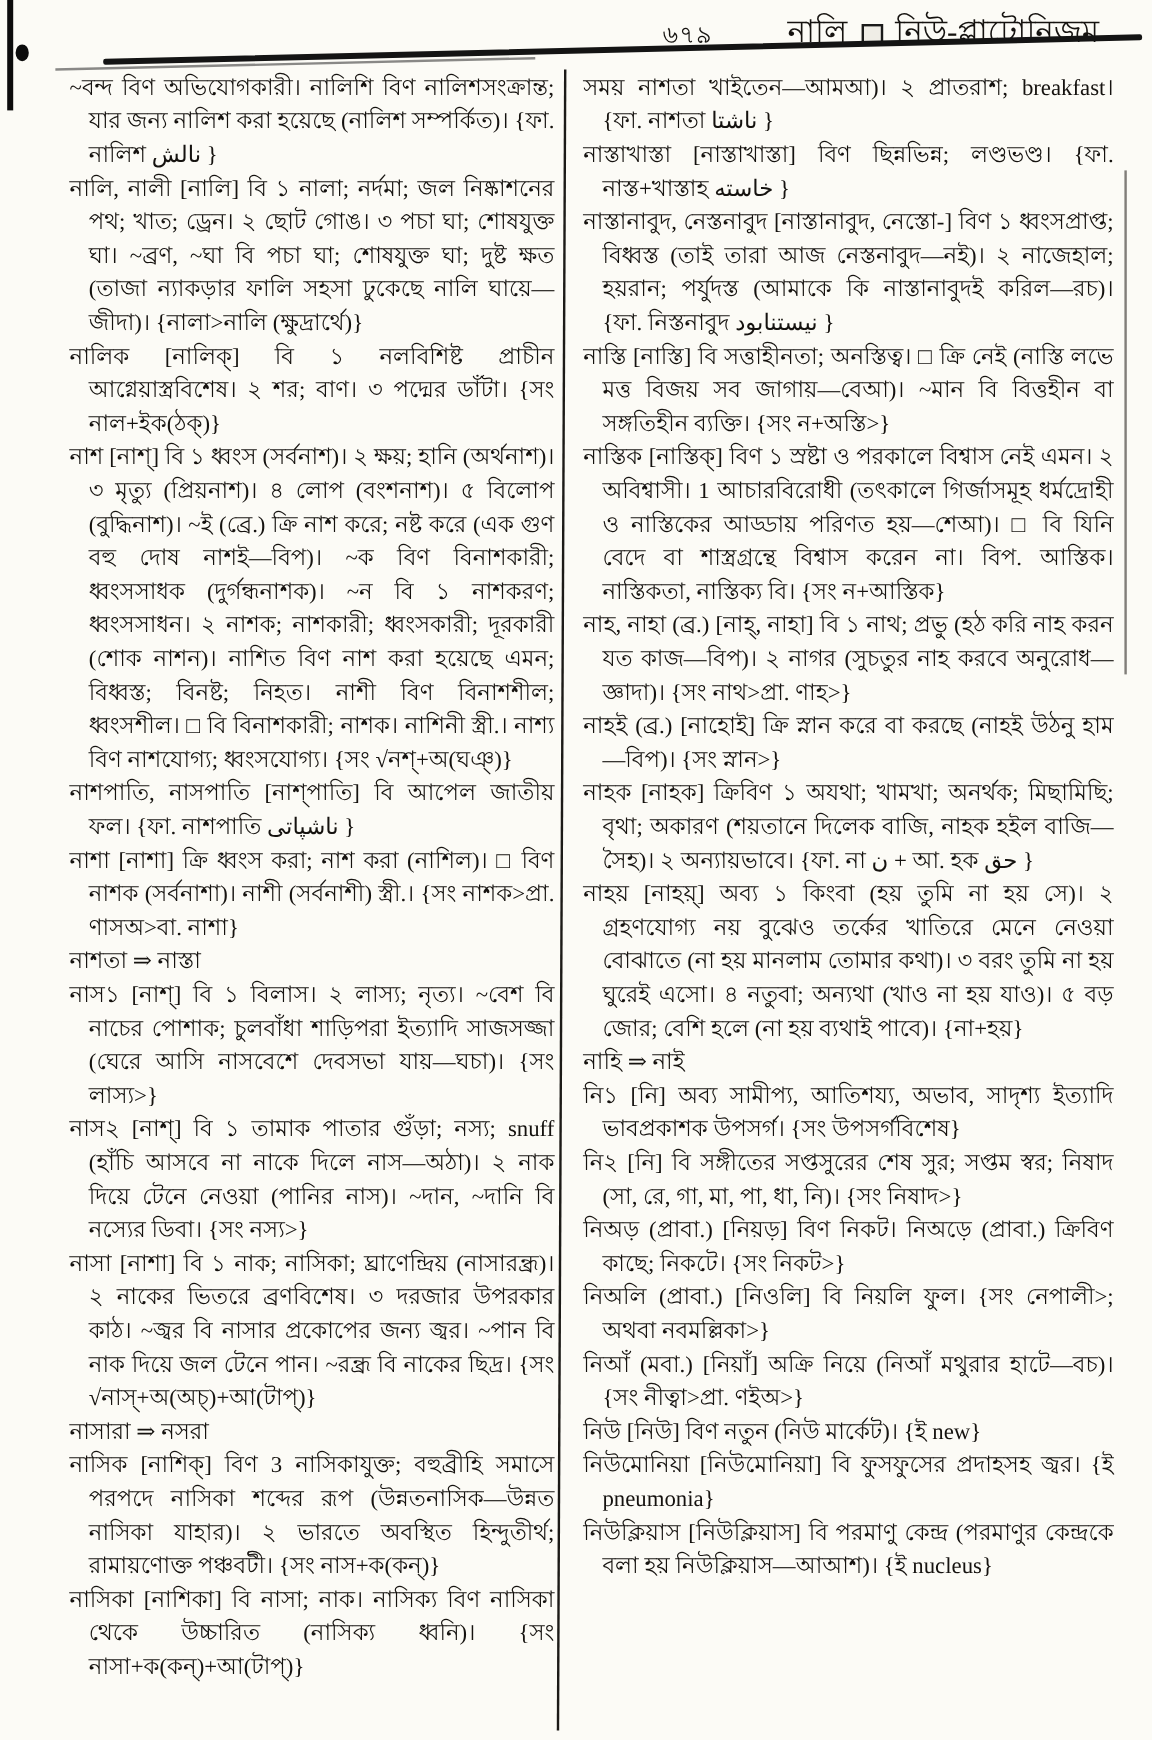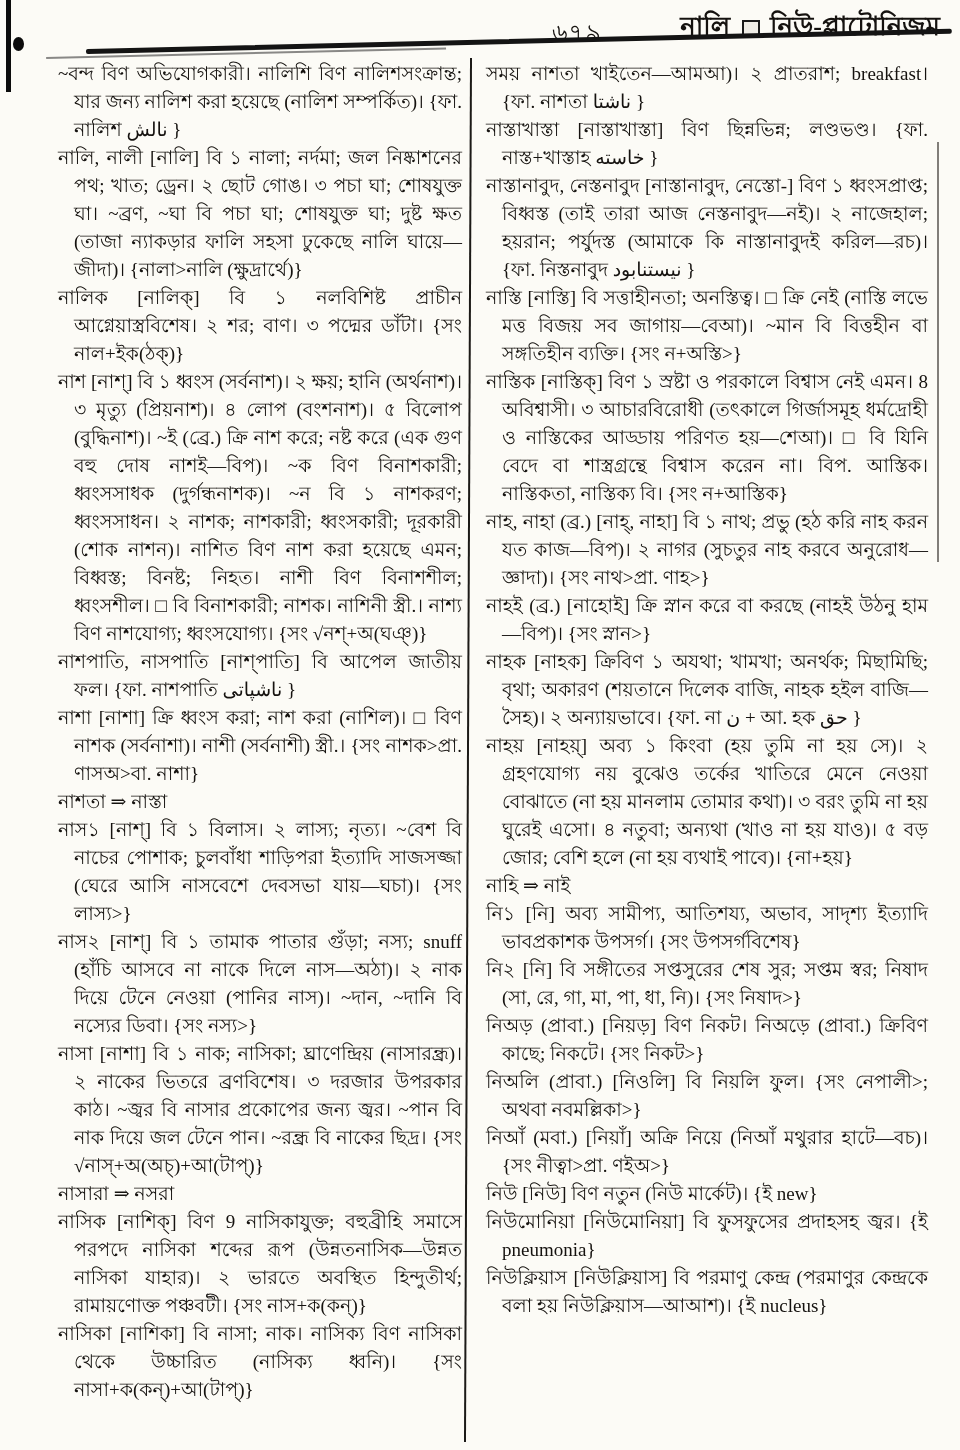--- a/index.html
+++ b/index.html
@@ -4,22 +4,22 @@
 <style>
   html,body{margin:0;padding:0;}
   body{
     width:960px;height:1450px;overflow:hidden;
     background:#fbfaf5;
     font-family:"Liberation Serif","DejaVu Serif",serif;
     color:#15120f;
   }
   .page{position:relative;width:960px;height:1450px;background:#fcfbf6;}
   
-  .pageno{position:absolute;left:552px;top:14px;font-size:24px;letter-spacing:1px;}
-  .guide{position:absolute;right:20px;top:6px;font-size:26px;font-weight:bold;white-space:nowrap;}
+  .pageno{position:absolute;left:552px;top:14px;font-size:20px;letter-spacing:1px;}
+  .guide{position:absolute;right:44px;top:6px;font-size:26px;font-weight:normal;white-space:nowrap;}
   .guide .boxsep{display:inline-block;width:14px;height:14px;border:2px solid #1a1a1a;margin:0 10px 0 12px;vertical-align:middle;background:#efede6;}
   .toprule{position:absolute;left:86px;top:49px;width:866px;height:5px;background:#141414;transform:rotate(-1.35deg);transform-origin:left center;border-radius:2px;}
   .toprule:after{content:"";position:absolute;left:-40px;top:7px;width:400px;height:2px;background:#2a2a2a;opacity:.55;}
   
   .edgebar{position:absolute;left:6px;top:0;width:5px;height:92px;background:#0c0c0c;}
   .edgedot{position:absolute;left:13px;top:37px;width:11px;height:14px;background:#0c0c0c;border-radius:50%;}
   .rightdash{position:absolute;left:937px;top:142px;width:2px;height:420px;background:#3f3b35;opacity:.65;}
   
   .divider{position:absolute;left:467px;top:58px;width:2px;height:1384px;background:#1c1a17;transform:rotate(0.25deg);}
   
@@ -52,29 +52,29 @@
       <p class="entry"><span class="hw">নালি, নালী</span><span class="bd"> [নালি] বি ১ নালা; নর্দমা; জল নিষ্কাশনের পথ; খাত; ড্রেন। ২ ছোট গোঙ। ৩ পচা ঘা; শোষযুক্ত ঘা। ~ব্রণ, ~ঘা বি পচা ঘা; শোষযুক্ত ঘা; দুষ্ট ক্ষত (তাজা ন্যাকড়ার ফালি সহসা ঢুকেছে নালি ঘায়ে—জীদা)। {নালা&gt;নালি (ক্ষুদ্রার্থে)}</span></p>
       <p class="entry"><span class="hw">নালিক</span><span class="bd"> [নালিক্] বি ১ নলবিশিষ্ট প্রাচীন আগ্নেয়াস্ত্রবিশেষ। ২ শর; বাণ। ৩ পদ্মের ডাঁটা। {সং নাল+ইক(ঠক্)}</span></p>
       <p class="entry"><span class="hw">নাশ</span><span class="bd"> [নাশ্] বি ১ ধ্বংস (সর্বনাশ)। ২ ক্ষয়; হানি (অর্থনাশ)। ৩ মৃত্যু (প্রিয়নাশ)। ৪ লোপ (বংশনাশ)। ৫ বিলোপ (বুদ্ধিনাশ)। ~ই (ব্রে.) ক্রি নাশ করে; নষ্ট করে (এক গুণ বহু দোষ নাশই—বিপ)। ~ক বিণ বিনাশকারী; ধ্বংসসাধক (দুর্গন্ধনাশক)। ~ন বি ১ নাশকরণ; ধ্বংসসাধন। ২ নাশক; নাশকারী; ধ্বংসকারী; দূরকারী (শোক নাশন)। নাশিত বিণ নাশ করা হয়েছে এমন; বিধ্বস্ত; বিনষ্ট; নিহত। নাশী বিণ বিনাশশীল; ধ্বংসশীল। □ বি বিনাশকারী; নাশক। নাশিনী স্ত্রী.। নাশ্য বিণ নাশযোগ্য; ধ্বংসযোগ্য। {সং √নশ্+অ(ঘঞ্)}</span></p>
       <p class="entry"><span class="hw">নাশপাতি, নাসপাতি</span><span class="bd"> [নাশ্‌পাতি] বি আপেল জাতীয় ফল। {ফা. নাশপাতি ناشپاتى }</span></p>
       <p class="entry"><span class="hw">নাশা</span><span class="bd"> [নাশা] ক্রি ধ্বংস করা; নাশ করা (নাশিল)। □ বিণ নাশক (সর্বনাশা)। নাশী (সর্বনাশী) স্ত্রী.। {সং নাশক&gt;প্রা. ণাসঅ&gt;বা. নাশা}</span></p>
       <p class="entry"><span class="hw">নাশতা</span><span class="bd"> ⇒ নাস্তা</span></p>
       <p class="entry"><span class="hw">নাস১</span><span class="bd"> [নাশ্] বি ১ বিলাস। ২ লাস্য; নৃত্য। ~বেশ বি নাচের পোশাক; চুলবাঁধা শাড়িপরা ইত্যাদি সাজসজ্জা (ঘেরে আসি নাসবেশে দেবসভা যায়—ঘচা)। {সং লাস্য&gt;}</span></p>
       <p class="entry"><span class="hw">নাস২</span><span class="bd"> [নাশ্] বি ১ তামাক পাতার গুঁড়া; নস্য; snuff (হাঁচি আসবে না নাকে দিলে নাস—অঠা)। ২ নাক দিয়ে টেনে নেওয়া (পানির নাস)। ~দান, ~দানি বি নস্যের ডিবা। {সং নস্য&gt;}</span></p>
       <p class="entry"><span class="hw">নাসা</span><span class="bd"> [নাশা] বি ১ নাক; নাসিকা; ঘ্রাণেন্দ্রিয় (নাসারন্ধ্র)। ২ নাকের ভিতরে ব্রণবিশেষ। ৩ দরজার উপরকার কাঠ। ~জ্বর বি নাসার প্রকোপের জন্য জ্বর। ~পান বি নাক দিয়ে জল টেনে পান। ~রন্ধ্র বি নাকের ছিদ্র। {সং √নাস্+অ(অচ্)+আ(টাপ্)}</span></p>
       <p class="entry"><span class="hw">নাসারা</span><span class="bd"> ⇒ নসরা</span></p>
-      <p class="entry"><span class="hw">নাসিক</span><span class="bd"> [নাশিক্] বিণ 9 নাসিকাযুক্ত; বহুব্রীহি সমাসে পরপদে নাসিকা শব্দের রূপ (উন্নতনাসিক—উন্নত নাসিকা যাহার)। ২ ভারতে অবস্থিত হিন্দুতীর্থ; রামায়ণোক্ত পঞ্চবটী। {সং নাস+ক(কন্)}</span></p>
+      <p class="entry"><span class="hw">নাসিক</span><span class="bd"> [নাশিক্] বিণ 3 নাসিকাযুক্ত; বহুব্রীহি সমাসে পরপদে নাসিকা শব্দের রূপ (উন্নতনাসিক—উন্নত নাসিকা যাহার)। ২ ভারতে অবস্থিত হিন্দুতীর্থ; রামায়ণোক্ত পঞ্চবটী। {সং নাস+ক(কন্)}</span></p>
       <p class="entry"><span class="hw">নাসিকা</span><span class="bd"> [নাশিকা] বি নাসা; নাক। নাসিক্য বিণ নাসিকা থেকে উচ্চারিত (নাসিক্য ধ্বনি)। {সং নাসা+ক(কন্)+আ(টাপ্)}</span></p>
     </div>
   <div class="col col-right">
       <p class="entry"><span class="hw"></span><span class="bd">সময় নাশতা খাইতেন—আমআ)। ২ প্রাতরাশ; breakfast। {ফা. নাশতা ناشتا }</span></p>
       <p class="entry"><span class="hw">নাস্তাখাস্তা</span><span class="bd"> [নাস্তাখাস্তা] বিণ ছিন্নভিন্ন; লণ্ডভণ্ড। {ফা. নাস্ত+খাস্তাহ خاسته }</span></p>
       <p class="entry"><span class="hw">নাস্তানাবুদ, নেস্তনাবুদ</span><span class="bd"> [নাস্তানাবুদ, নেস্তো-] বিণ ১ ধ্বংসপ্রাপ্ত; বিধ্বস্ত (তাই তারা আজ নেস্তনাবুদ—নই)। ২ নাজেহাল; হয়রান; পর্যুদস্ত (আমাকে কি নাস্তানাবুদই করিল—রচ)। {ফা. নিস্তনাবুদ نيستنابود }</span></p>
       <p class="entry"><span class="hw">নাস্তি</span><span class="bd"> [নাস্তি] বি সত্তাহীনতা; অনস্তিত্ব। □ ক্রি নেই (নাস্তি লভে মত্ত বিজয় সব জাগায়—বেআ)। ~মান বি বিত্তহীন বা সঙ্গতিহীন ব্যক্তি। {সং ন+অস্তি&gt;}</span></p>
-      <p class="entry"><span class="hw">নাস্তিক</span><span class="bd"> [নাস্তিক্] বিণ ১ স্রষ্টা ও পরকালে বিশ্বাস নেই এমন। 8 অবিশ্বাসী। ৩ আচারবিরোধী (তৎকালে গির্জাসমূহ ধর্মদ্রোহী ও নাস্তিকের আড্ডায় পরিণত হয়—শেআ)। □ বি যিনি বেদে বা শাস্ত্রগ্রন্থে বিশ্বাস করেন না। বিপ. আস্তিক। নাস্তিকতা, নাস্তিক্য বি। {সং ন+আস্তিক}</span></p>
+      <p class="entry"><span class="hw">নাস্তিক</span><span class="bd"> [নাস্তিক্] বিণ ১ স্রষ্টা ও পরকালে বিশ্বাস নেই এমন। ২ অবিশ্বাসী। 1 আচারবিরোধী (তৎকালে গির্জাসমূহ ধর্মদ্রোহী ও নাস্তিকের আড্ডায় পরিণত হয়—শেআ)। □ বি যিনি বেদে বা শাস্ত্রগ্রন্থে বিশ্বাস করেন না। বিপ. আস্তিক। নাস্তিকতা, নাস্তিক্য বি। {সং ন+আস্তিক}</span></p>
       <p class="entry"><span class="hw">নাহ, নাহা (ব্র.)</span><span class="bd"> [নাহ্, নাহা] বি ১ নাথ; প্রভু (হঠ করি নাহ করন যত কাজ—বিপ)। ২ নাগর (সুচতুর নাহ করবে অনুরোধ—জ্ঞাদা)। {সং নাথ&gt;প্রা. ণাহ&gt;}</span></p>
       <p class="entry"><span class="hw">নাহই (ব্র.)</span><span class="bd"> [নাহোই] ক্রি স্নান করে বা করছে (নাহই উঠনু হাম—বিপ)। {সং স্নান&gt;}</span></p>
       <p class="entry"><span class="hw">নাহক</span><span class="bd"> [নাহক] ক্রিবিণ ১ অযথা; খামখা; অনর্থক; মিছামিছি; বৃথা; অকারণ (শয়তানে দিলেক বাজি, নাহক হইল বাজি—সৈহ)। ২ অন্যায়ভাবে। {ফা. না ن + আ. হক حق }</span></p>
       <p class="entry"><span class="hw">নাহয়</span><span class="bd"> [নাহয়্] অব্য ১ কিংবা (হয় তুমি না হয় সে)। ২ গ্রহণযোগ্য নয় বুঝেও তর্কের খাতিরে মেনে নেওয়া বোঝাতে (না হয় মানলাম তোমার কথা)। ৩ বরং তুমি না হয় ঘুরেই এসো। ৪ নতুবা; অন্যথা (খাও না হয় যাও)। ৫ বড় জোর; বেশি হলে (না হয় ব্যথাই পাবে)। {না+হয়}</span></p>
       <p class="entry"><span class="hw">নাহি</span><span class="bd"> ⇒ নাই</span></p>
       <p class="entry"><span class="hw">নি১</span><span class="bd"> [নি] অব্য সামীপ্য, আতিশয্য, অভাব, সাদৃশ্য ইত্যাদি ভাবপ্রকাশক উপসর্গ। {সং উপসর্গবিশেষ}</span></p>
       <p class="entry"><span class="hw">নি২</span><span class="bd"> [নি] বি সঙ্গীতের সপ্তসুরের শেষ সুর; সপ্তম স্বর; নিষাদ (সা, রে, গা, মা, পা, ধা, নি)। {সং নিষাদ&gt;}</span></p>
       <p class="entry"><span class="hw">নিঅড় (প্রাবা.)</span><span class="bd"> [নিয়ড়] বিণ নিকট। নিঅড়ে (প্রাবা.) ক্রিবিণ কাছে; নিকটে। {সং নিকট&gt;}</span></p>
       <p class="entry"><span class="hw">নিঅলি (প্রাবা.)</span><span class="bd"> [নিওলি] বি নিয়লি ফুল। {সং নেপালী&gt;; অথবা নবমল্লিকা&gt;}</span></p>
       <p class="entry"><span class="hw">নিআঁ (মবা.)</span><span class="bd"> [নিয়াঁ] অক্রি নিয়ে (নিআঁ মথুরার হাটে—বচ)। {সং নীত্বা&gt;প্রা. ণইঅ&gt;}</span></p>

